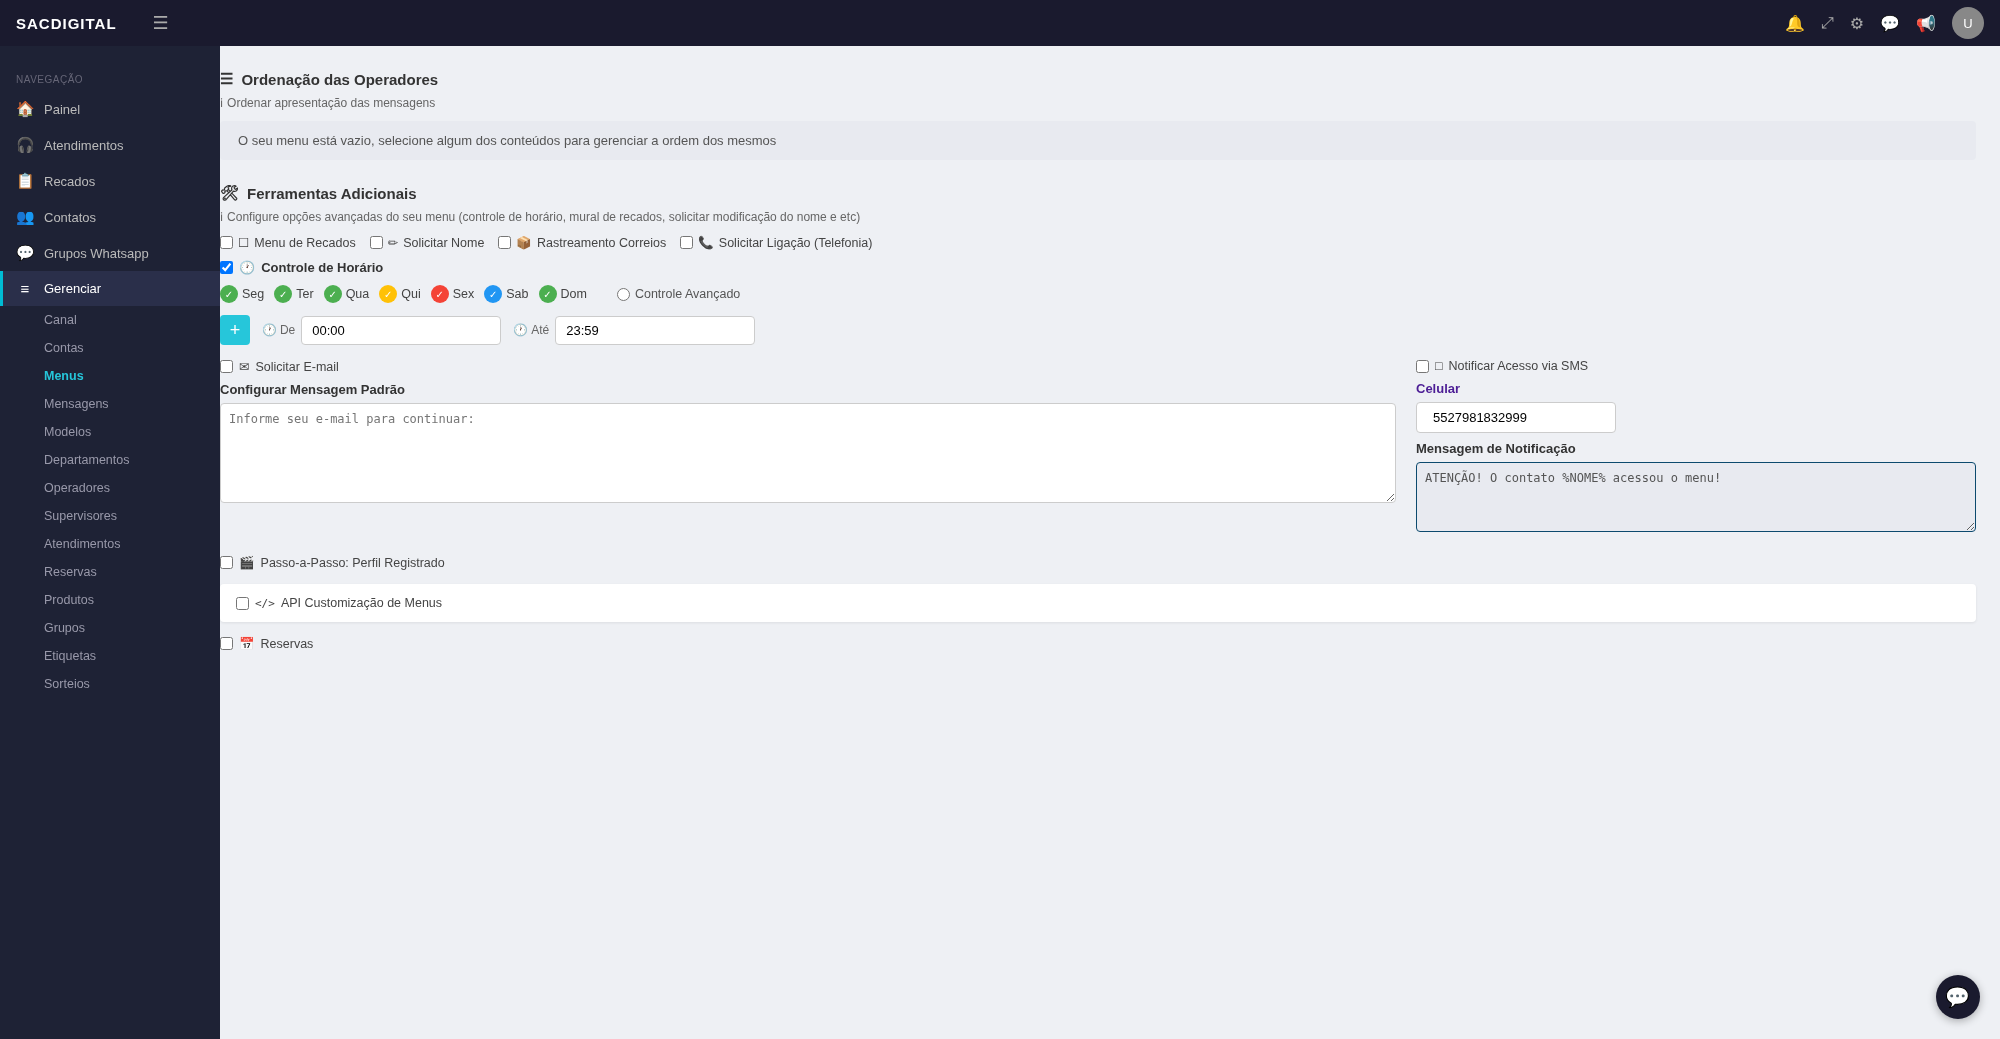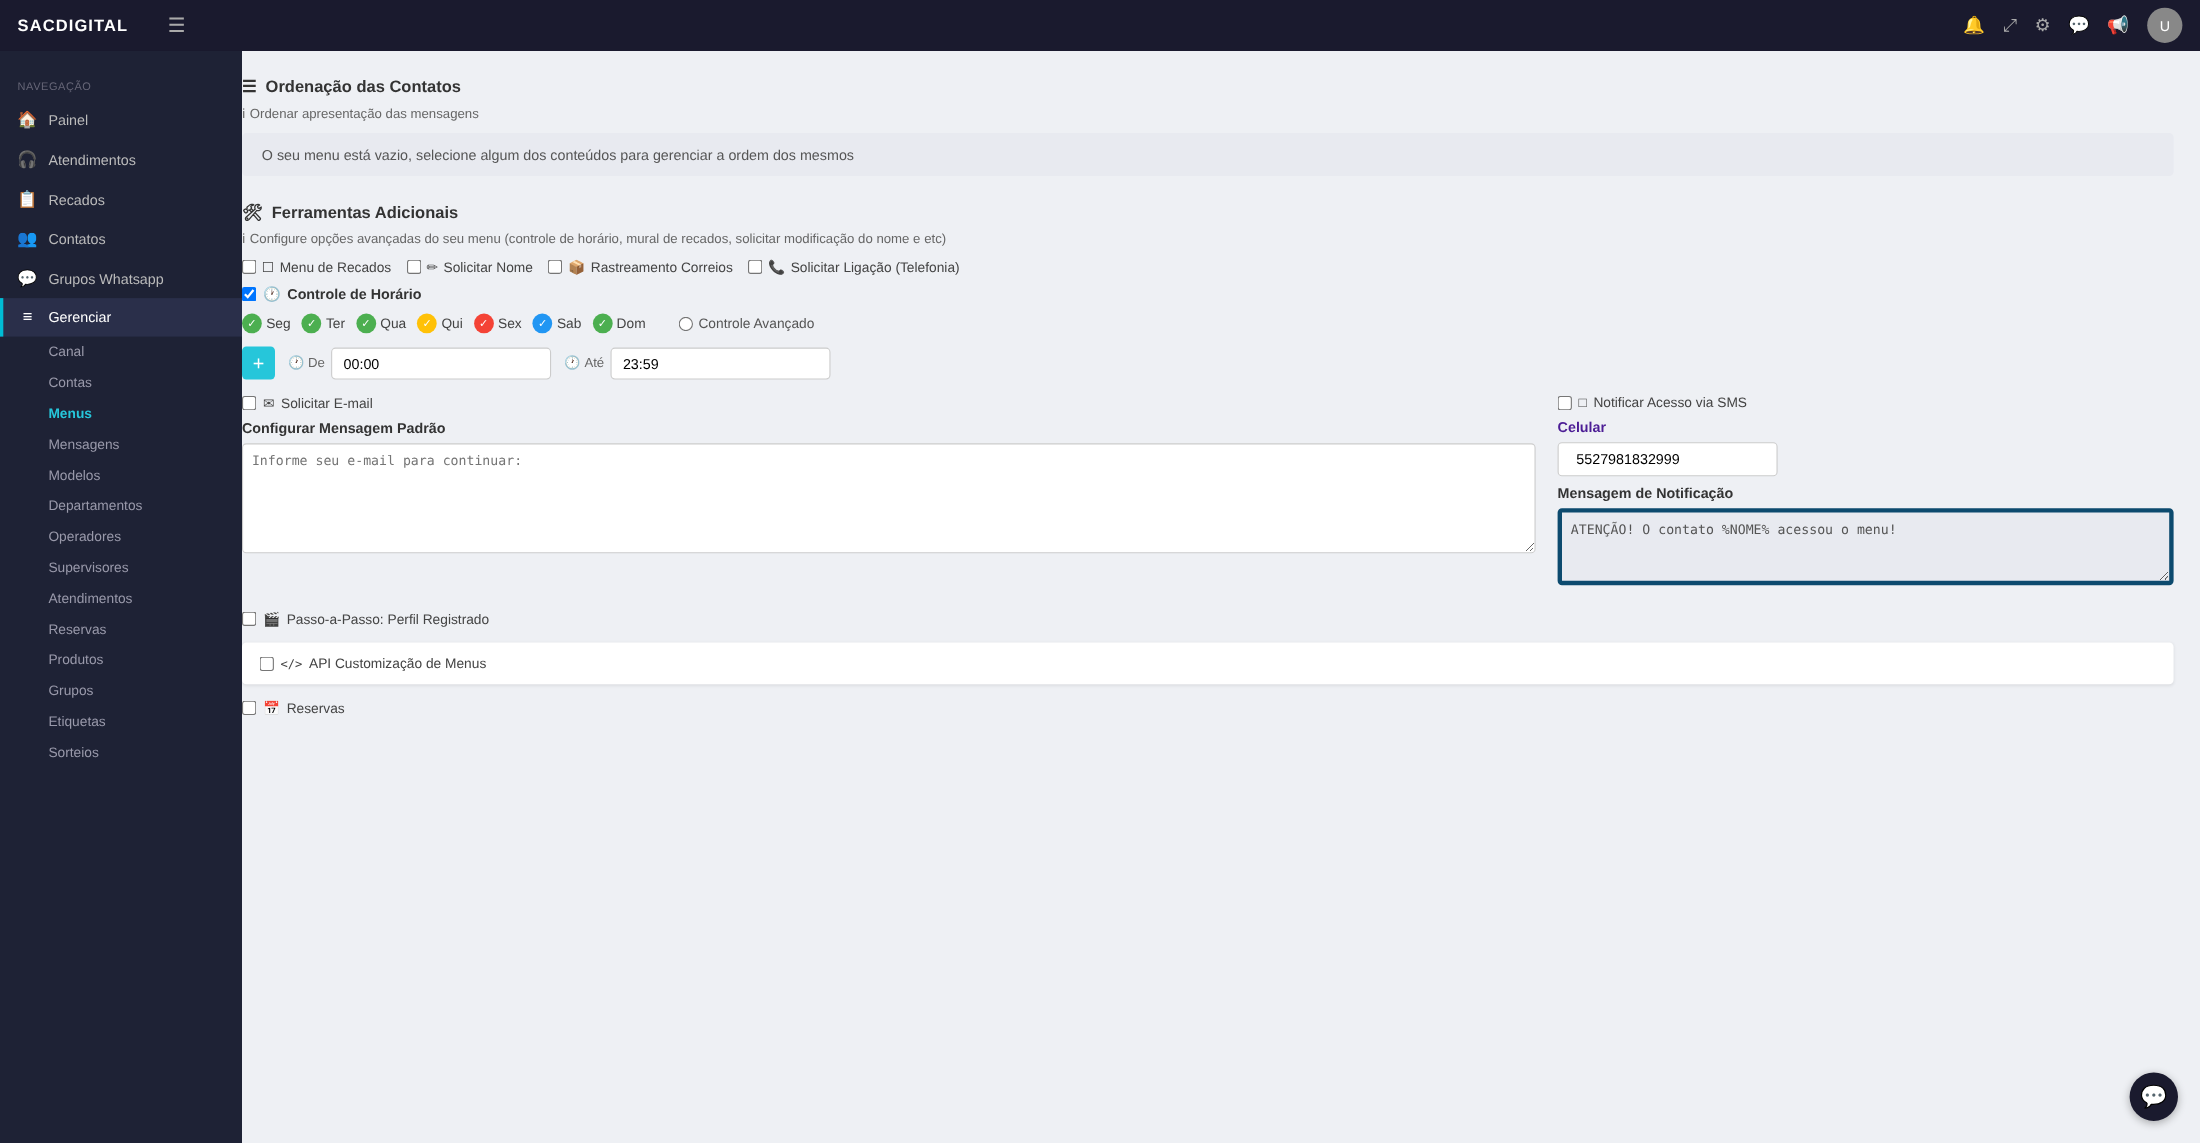--- a/index.html
+++ b/index.html
@@ -110,21 +110,21 @@
       width: 100%; border: 1px solid #ccc; border-radius: 4px; padding: 8px;
       font-size: 12px; color: #999; resize: vertical; min-height: 100px; background: #fff;
     }
     .celular-label { font-size: 13px; font-weight: 600; color: #4c1d95; margin-bottom: 6px; }
     .celular-input {
       border: 1px solid #ccc; border-radius: 4px; padding: 7px 16px;
       font-size: 13px; width: 100%; max-width: 200px; margin-bottom: 8px; background: #fff;
     }
     .notif-label { font-size: 13px; font-weight: 600; color: #333; margin-bottom: 6px; }
     textarea.notif-textarea {
-      width: 100%; border: 4px solid #0c4a6e; border-radius: 4px; padding: 8px;
+      width: 100%; border: 1px solid #0c4a6e; border-radius: 4px; padding: 8px;
       font-size: 12px; color: #555; resize: vertical; min-height: 70px; background: #e8eaf0;
     }
 
     
     .passo-row { display: flex; align-items: center; gap: 6px; margin-bottom: 10px; font-size: 12.5px; color: #444; padding: 4px 0; }
     .passo-row input[type="checkbox"] { cursor: pointer; }
 
     
     .api-row {
       background: #fff; border-radius: 4px; padding: 12px 16px;
@@ -215,21 +215,21 @@
     <span class="sidebar-subitem">Etiquetas</span>
     <span class="sidebar-subitem">Sorteios</span>
   </div>
 </div>
 
 <div class="main">
 
   <div class="section">
     <div class="section-title">
       <span>☰</span>
-      <span>Ordenação das Contatos</span>
+      <span>Ordenação das Operadores</span>
     </div>
     <div class="section-subtitle">
       <span>ℹ</span>
       <span>Ordenar apresentação das mensagens</span>
     </div>
     <div class="empty-msg">O seu menu está vazio, selecione algum dos conteúdos para gerenciar a ordem dos mesmos</div>
   </div>
 
   <div class="section ferramentas-section">
     <div class="section-title">

